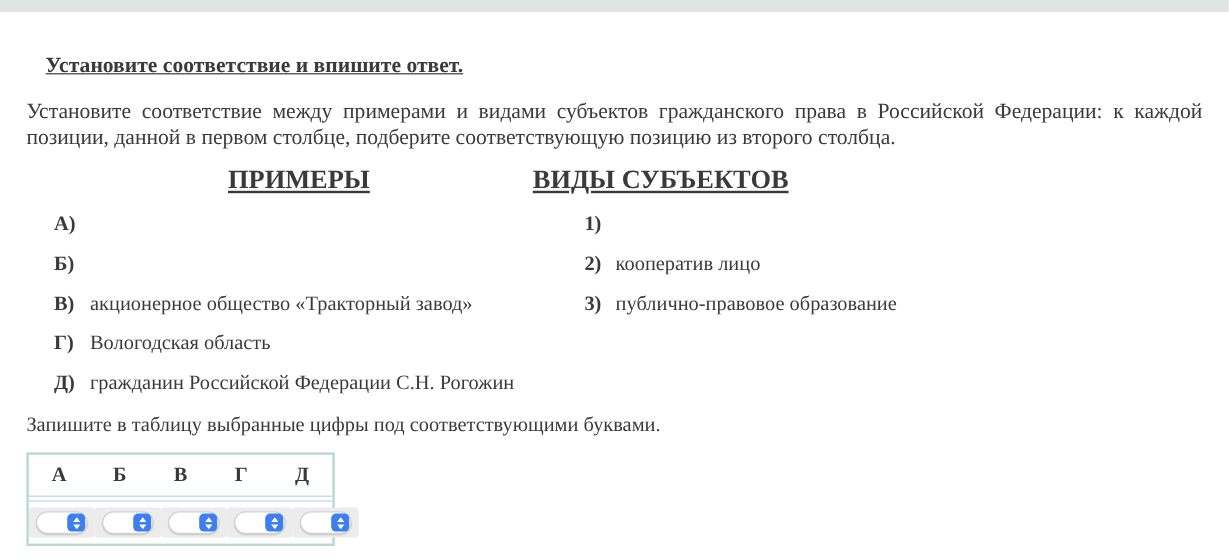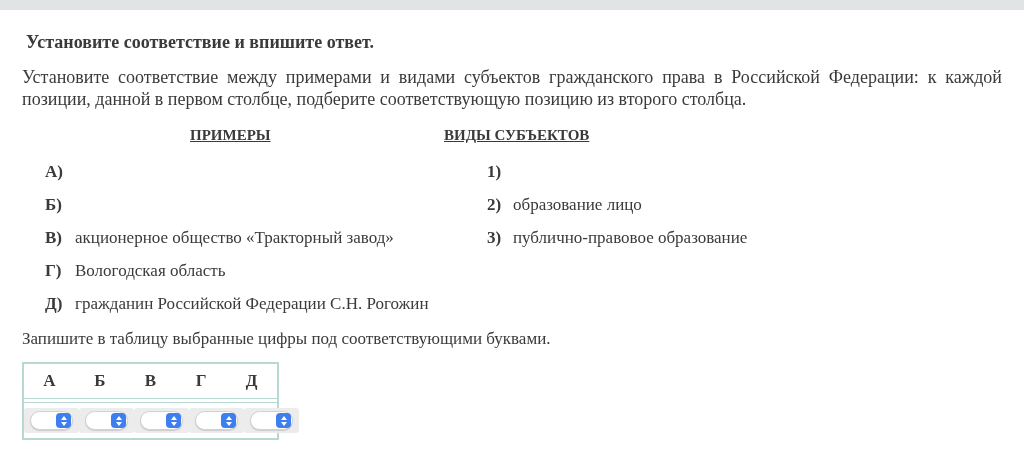--- a/index.html
+++ b/index.html
@@ -3,31 +3,31 @@
 <meta charset="utf-8">
 <style>
   html, body { margin:0; padding:0; }
   body {
     width:1024px; height:466px; background:#ffffff; overflow:hidden;
     font-family:"Liberation Serif", serif; color:#3a3a3a;
   }
   .topbar { height:10px; width:100%; background:#e0e4e5; }
   .content { padding:18px 22px 0 22px; }
 
-  .page-title { font-size:18px; font-weight:bold; margin:4px; line-height:21px; }
+  .page-title { font-size:18px; font-weight:bold; margin:16px; line-height:21px;text-decoration:underline; }
 
   .task-text {
     font-size:18px; line-height:22px; margin:13px 0 0 0;
     text-align:justify;
   }
 
   .match-area { margin-top:12px; position:relative; }
   .headers-row { position:relative; height:33px; }
   .col-header {
-    position:absolute; top:0; font-weight:bold; font-size:15px;
+    position:absolute; top:0; font-weight:bold; font-size:22px;
     text-decoration:underline; white-space:nowrap; line-height:26px;
   }
   .col-header.left { left:168px; }
   .col-header.right { left:422px; }
 
   .lists { position:relative; }
   .list-left .match-item,
   .list-right .match-item { height:33px; display:flex; align-items:center; font-size:17px; }
   .list-right { position:absolute; left:465px; top:0; right:0; }
   .match-item .marker { font-weight:bold; flex:0 0 auto; }
@@ -113,21 +113,21 @@
           <span class="item-text">гражданин Российской Федерации С.Н. Рогожин</span>
         </div>
       </div>
 
       <div class="list-right">
         <div class="match-item">
           <span class="marker">1)</span>
         </div>
         <div class="match-item">
           <span class="marker">2)</span>
-          <span class="item-text">образование лицо</span>
+          <span class="item-text">кооператив лицо</span>
         </div>
         <div class="match-item">
           <span class="marker">3)</span>
           <span class="item-text">публично-правовое образование</span>
         </div>
       </div>
     </div>
   </div>
 
   <p class="write-note">Запишите в таблицу выбранные цифры под соответствующими буквами.</p>

